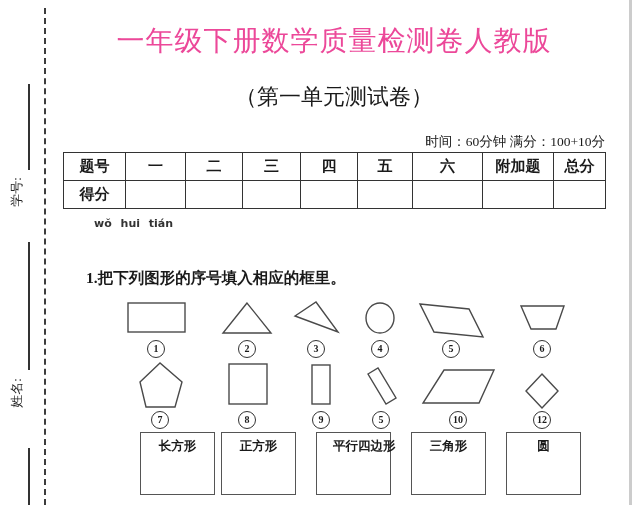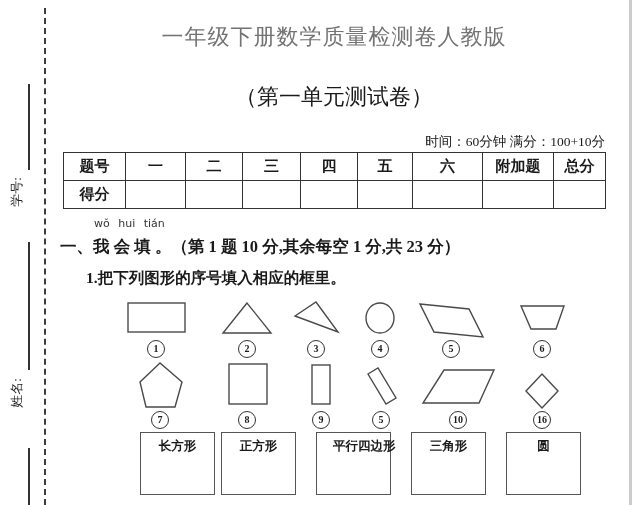--- a/index.html
+++ b/index.html
@@ -11,30 +11,30 @@
   .seal-seg{position:absolute;left:28px;width:2px;background:#333;}
   .seg1{top:84px;height:86px;}
   .seg2{top:242px;height:128px;}
   .seg3{top:448px;height:57px;}
   .seal-label{position:absolute;white-space:nowrap;font-size:13px;color:#222;
               transform:translate(-50%,-50%) rotate(-90deg);}
   .lbl-id{left:17px;top:192px;}
   .lbl-name{left:17px;top:393px;}
   
   .title{position:absolute;left:63px;width:542px;top:22px;text-align:center;
-         font-size:22px;letter-spacing:1px;color:#737373;}
+         font-size:28px;letter-spacing:1px;color:#ec4899;}
   .subtitle{position:absolute;left:63px;width:542px;top:82px;text-align:center;font-size:22px;}
   .time-info{position:absolute;left:63px;width:542px;top:133px;text-align:right;font-size:13.5px;}
   
   table.score{position:absolute;left:63px;top:152px;border-collapse:collapse;table-layout:fixed;font-family:Liberation Mono, monospace;}
   table.score td{border:1.5px solid #333;height:27px;text-align:center;vertical-align:middle;
                  font-size:15px;font-weight:bold;padding:0;}
   
   .pinyin{position:absolute;left:94px;top:217px;font-size:11px;
-          font-family:"DejaVu Sans","Liberation Sans",sans-serif;word-spacing:5px;color:#333;}
+          font-family:"DejaVu Sans","Liberation Sans",sans-serif;word-spacing:5px;color:#333;font-weight:bold;}
   .heading{position:absolute;left:60px;top:236px;font-size:16.5px;font-weight:bold;white-space:nowrap;}
   .question{position:absolute;left:86px;top:268px;font-size:15.5px;font-weight:bold;white-space:nowrap;}
   
   .shape-cell{position:absolute;width:80px;text-align:center;}
   .shape-cell svg{display:block;margin:0 auto;}
   .circ{display:inline-flex;align-items:center;justify-content:center;width:16px;height:16px;
         border:1px solid #333;border-radius:50%;font-size:10px;font-weight:bold;margin-top:2px;
         font-family:"Liberation Serif",serif;line-height:1;}
   
   .cat-box{position:absolute;top:432px;width:75px;height:63px;border:1.5px solid #555;
@@ -90,21 +90,20 @@
       <td></td>
       <td></td>
       <td></td>
       <td></td>
       <td></td>
     </tr>
   </tbody>
     </table>
 
   <div class="pinyin">wǒ hui tián</div>
-  <div class="heading">一、我 会 填 。（第 1 题 10 分,其余每空 1 分,共 23 分）</div>
   <div class="question">1.把下列图形的序号填入相应的框里。</div>
 
   <div class="shape-cell" style="left:116px;top:300px;">
     <svg width="80" height="38">
       <rect x="12" y="3" width="57" height="29" fill="none" stroke="#4a4a4a" stroke-width="1.4"></rect>
       </svg>
     <span class="circ">1</span>
   </div>
   <div class="shape-cell" style="left:207px;top:300px;">
     <svg width="80" height="38">
@@ -164,21 +163,21 @@
   <div class="shape-cell" style="left:418px;top:361px;">
     <svg width="80" height="48">
       <polygon points="26,9 76,9 61,42 5,42" fill="none" stroke="#4a4a4a" stroke-width="1.4"></polygon>
       </svg>
     <span class="circ">10</span>
   </div>
   <div class="shape-cell" style="left:502px;top:361px;">
     <svg width="80" height="48">
       <polygon points="40,13 56,30 40,47 24,30" fill="none" stroke="#4a4a4a" stroke-width="1.4"></polygon>
       </svg>
-    <span class="circ">16</span>
+    <span class="circ">12</span>
   </div>
 
   <div class="cat-box" style="left:126px;margin-left:14px;">
     <span>长方形</span></div>
   <div class="cat-box" style="left:221px;">
     <span>正方形</span></div>
   <div class="cat-box" style="left:316px;padding-left:16px;">
     <span>平行四边形</span></div>
   <div class="cat-box" style="left:411px;">
     <span>三角形</span></div>

